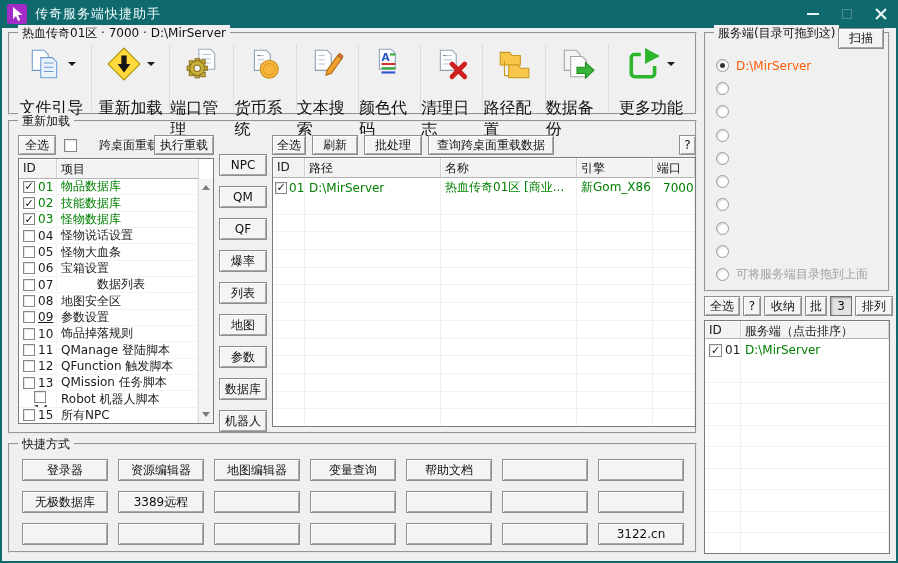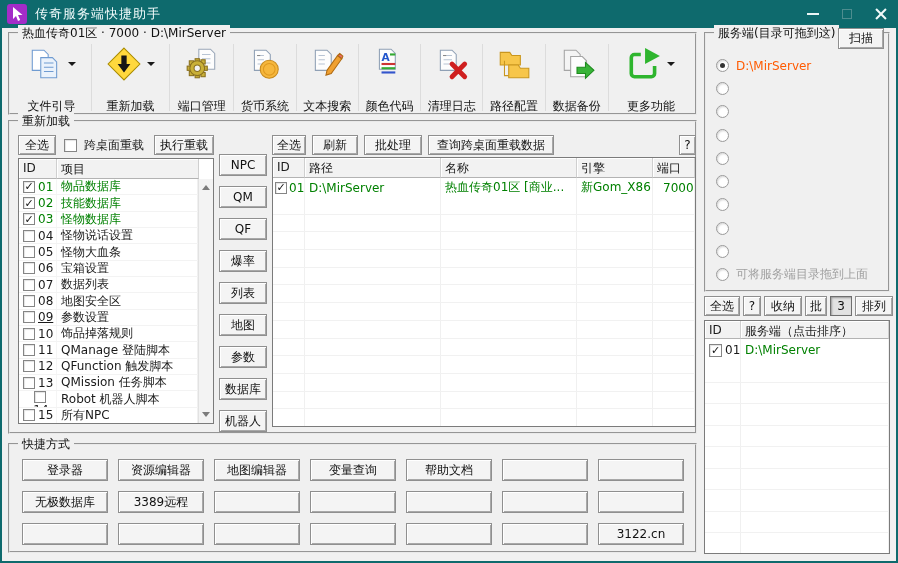--- a/index.html
+++ b/index.html
@@ -22,21 +22,21 @@
   
   .btn{position:relative;display:inline-flex;align-items:center;justify-content:center;background:#f4f4f4;border:1px solid #8f8f8f;box-shadow:inset 1px 1px 0 #ffffff,inset -1px -1px 0 #a8a8a8;font-size:12px;color:#111;white-space:nowrap;cursor:default;}
   .btn.pressed{background:#e2e2e2;box-shadow:inset 1px 1px 2px #9a9a9a;border-color:#6f6f6f;}
   
   .tb-items{position:absolute;left:2px;right:2px;top:10px;bottom:2px;display:flex;}
   .tb-item{display:flex;flex-direction:column;align-items:center;justify-content:flex-start;border-right:1px solid #dcdcdc;padding-top:2px;cursor:default;}
   .tb-item:last-child{border-right:none;}
   .tb-iconrow{display:flex;align-items:center;height:40px;}
   .tb-item svg{width:36px;height:36px;}
   .dd{width:0;height:0;border:4px solid transparent;border-top-color:#1a1a1a;margin-left:5px;margin-top:4px;}
-  .tb-label{font-size:12px;margin-top:16px;color:#111;}
+  .tb-label{font-size:16px;margin-top:16px;color:#111;}
   
   .radio-list{position:absolute;left:10px;top:24px;bottom:8px;right:4px;display:flex;flex-direction:column;justify-content:space-between;}
   .radio-row{display:flex;align-items:center;height:15px;}
   .radio{width:13px;height:13px;border:1px solid #9a9a9a;border-radius:50%;background:#fff;box-shadow:inset 1px 1px 2px #d8d8d8;position:relative;flex:0 0 13px;}
   .radio.sel::after{content:"";position:absolute;left:3px;top:3px;width:5px;height:5px;border-radius:50%;background:#333;}
   .radio-label{margin-left:7px;white-space:nowrap;}
   .radio-label.path{color:#ff5a00;}
   .radio-label.hint{color:#9f9f9f;}
   
   .tbl{position:absolute;background:#fff;border:1px solid #7b7b7b;overflow:hidden;}
@@ -315,21 +315,21 @@
           </div>
         </div>
     </div>
 
     <div class="groupbox" id="reload-group" style="left:6px;top:92px;width:689px;height:314px;">
       <span class="gb-label">重新加载</span>
 
       <button class="btn" style="position:absolute;left:8px;top:13px;width:38px;height:20px;">全选</button>
       <span style="position:absolute;left:54px;top:15px;display:inline-flex;align-items:center;">
         <span class="cb"></span>
-        <span style="margin-left:7px;">跨桌面重载</span>
+        <span style="margin-left:22px;">跨桌面重载</span>
       </span>
       <button class="btn" style="position:absolute;left:144px;top:13px;width:60px;height:20px;">执行重载</button>
 
       <div class="tbl" id="reload-list" style="left:8px;top:36px;width:196px;height:266px;">
           <div class="thead">
             <div class="th" style="width: 38px; height: 20px;">ID</div>
             <div class="th" style="width: 142px; height: 20px;">项目</div>
           </div>
           <div style="position: absolute; inset: 20px 15px 0px 0px; overflow: hidden;">
             <div class="tr" style="height: 16.35px; border-bottom: 1px solid rgb(243, 243, 243);">
@@ -367,21 +367,21 @@
               </div>
               <div class="td" style="flex: 1 1 0%; font-family: Liberation Mono, monospace;">怪物大血条</div>
             </div>
             <div class="tr" style="height: 16.35px; border-bottom: 1px solid rgb(243, 243, 243);">
               <div class="td" style="width: 38px; border-right: 1px solid rgb(245, 245, 245);">
                 <span class="cb" style="width: 12px; height: 12px; flex: 0 0 12px;"></span>
                 <span style="margin-left: 3px;">06</span>
               </div>
               <div class="td" style="flex: 1 1 0%;">宝箱设置</div>
             </div>
-            <div class="tr" style="height: 16.35px; border-bottom: 1px solid rgb(243, 243, 243);">
+            <div class="tr" style="height: 16.35px; border-bottom: 1px solid rgb(243, 243, 243); gap: 36px;">
               <div class="td" style="width: 38px; border-right: 1px solid rgb(245, 245, 245);">
                 <span class="cb" style="width: 12px; height: 12px; flex: 0 0 12px;"></span>
                 <span style="margin-left: 3px;">07</span>
               </div>
               <div class="td" style="flex: 1 1 0%;">数据列表</div>
             </div>
             <div class="tr" style="height: 16.35px; border-bottom: 1px solid rgb(243, 243, 243);">
               <div class="td" style="width: 38px; border-right: 1px solid rgb(245, 245, 245);">
                 <span class="cb" style="width: 12px; height: 12px; flex: 0 0 12px;"></span>
                 <span style="margin-left: 3px;">08</span>

